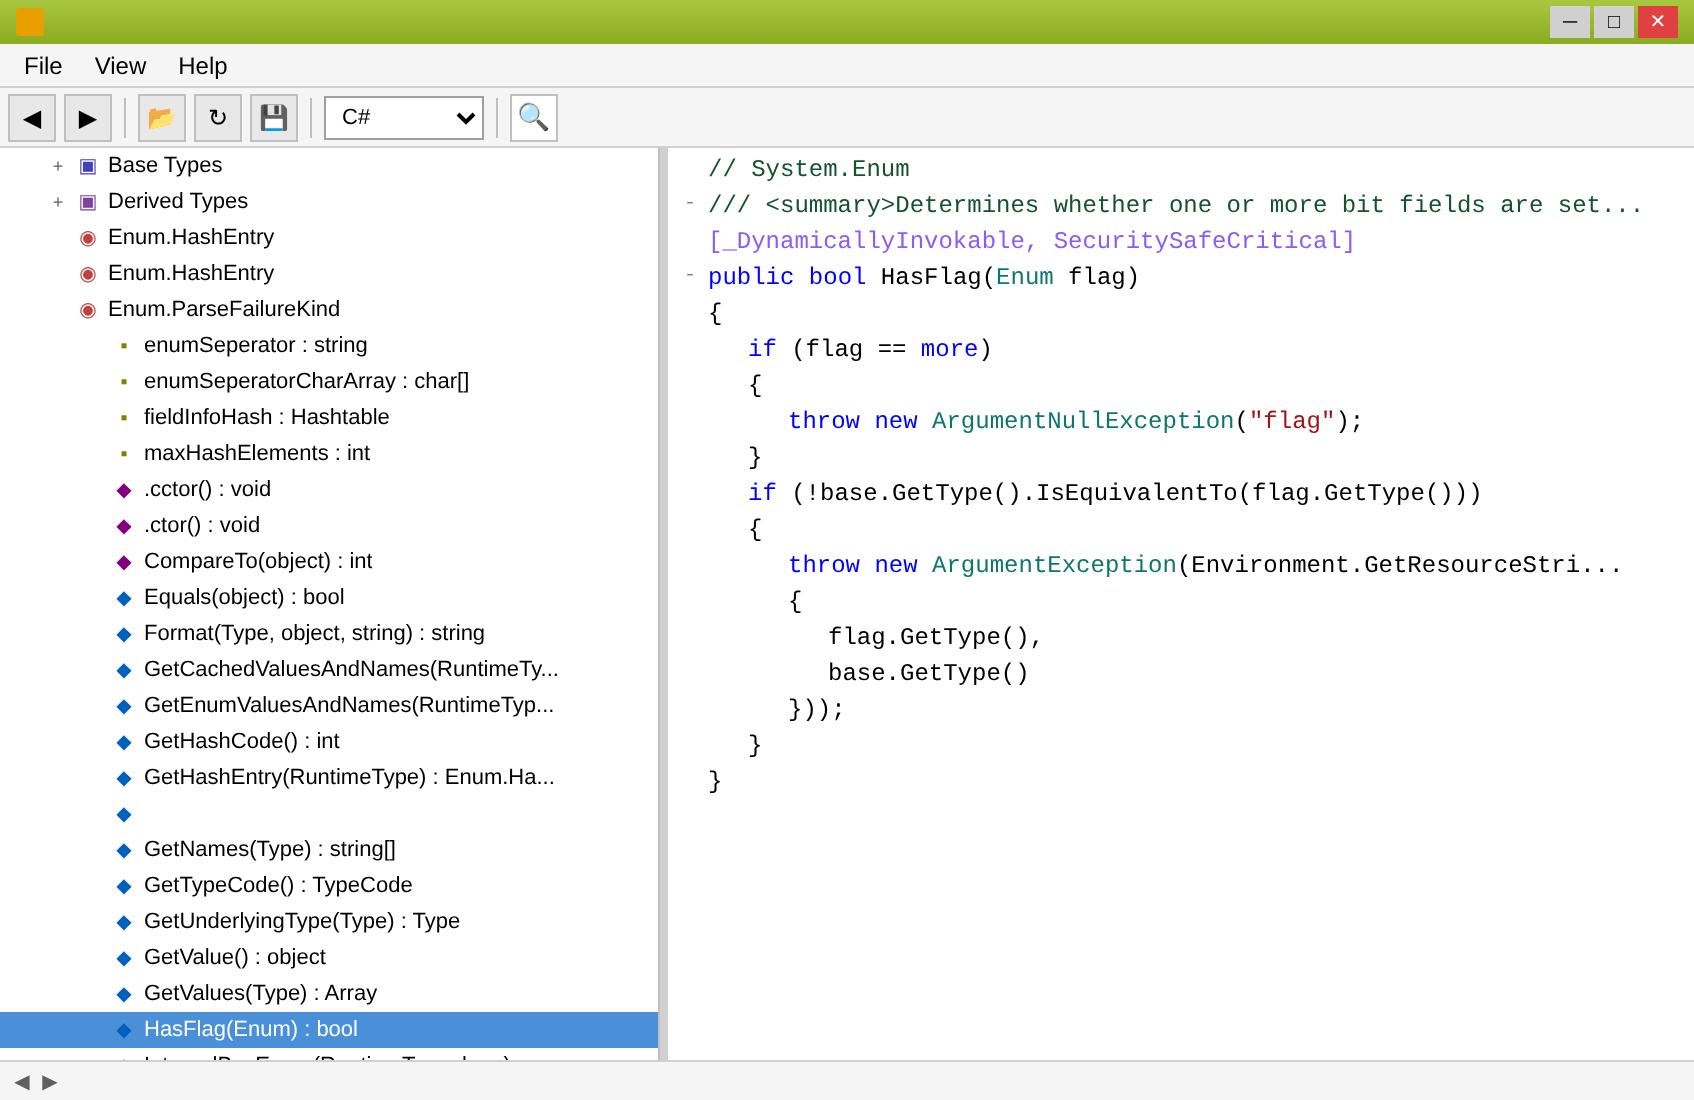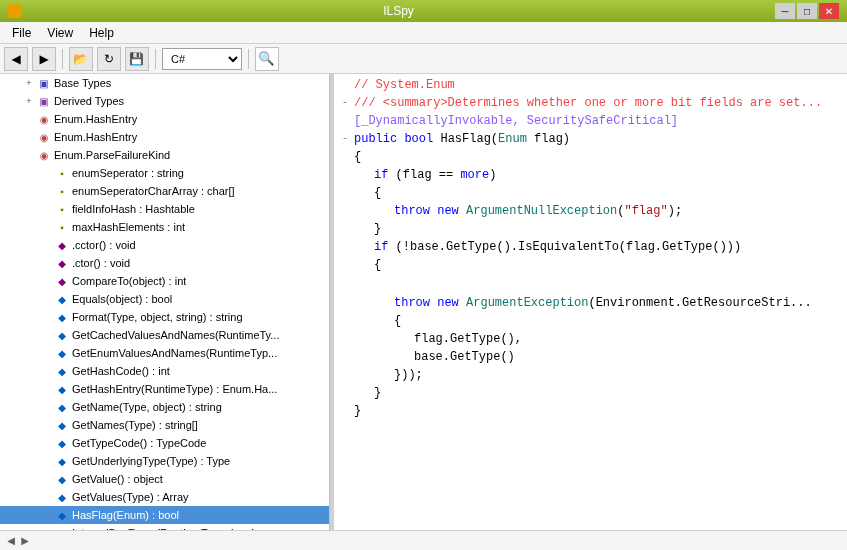--- a/index.html
+++ b/index.html
@@ -120,21 +120,21 @@
     .code-line {
       display: flex;
       align-items: flex-start;
       min-height: 18px;
       white-space: nowrap;
     }
     .code-expand { width: 14px; color: #808080; cursor: pointer; flex-shrink: 0; font-size: 10px; display: flex; align-items: center; justify-content: center; margin-right: 2px; }
     .code-text { flex: 1; }
     
     
-    .c-comment { color: #ef4444; margin-top: 28px; }
+    .c-comment { color: #14532d; margin-top: 28px; }
     .c-keyword { color: #0000ff; font-weight: normal; }
     .c-type { color: #0f766e; }
     .c-string { color: #a31515; }
     .c-normal { color: #000000; }
     .c-attr { color: #8b5cf6; }
 
     
     .status-bar {
       height: 20px;
       background: #f5f5f5;
@@ -156,21 +156,20 @@
     ::-webkit-scrollbar-track { background: #f0f0f0; }
     ::-webkit-scrollbar-thumb { background: #c0c0c0; border: 1px solid #a0a0a0; }
   </style>
 </head>
 <body>
 
 <div class="title-bar">
   <div class="title-bar-left">
     <div class="title-bar-icon"></div>
   </div>
-  <span class="title-bar-title">ILSpy</span>
   <div class="title-bar-buttons">
     <div class="tb-btn tb-btn-min">─</div>
     <div class="tb-btn tb-btn-max">□</div>
     <div class="tb-btn tb-btn-close">✕</div>
   </div>
 </div>
 
 <div class="menu-bar">
   <span class="menu-item">File</span>
   <span class="menu-item">View</span>
@@ -285,21 +284,20 @@
           <span class="item-label">GetHashCode() : int</span>
         </div>
         <div class="tree-item" style="padding-left: 40px;">
           <span class="expand-icon"></span>
           <span class="item-icon" style="color: rgb(0, 96, 192);">◆</span>
           <span class="item-label">GetHashEntry(RuntimeType) : Enum.Ha...</span>
         </div>
         <div class="tree-item" style="padding-left: 40px;">
           <span class="expand-icon"></span>
           <span class="item-icon" style="color: rgb(0, 96, 192);">◆</span>
-          <span class="item-label">GetName(Type, object) : string</span>
         </div>
         <div class="tree-item" style="padding-left: 40px;">
           <span class="expand-icon"></span>
           <span class="item-icon" style="color: rgb(0, 96, 192);">◆</span>
           <span class="item-label">GetNames(Type) : string[]</span>
         </div>
         <div class="tree-item" style="padding-left: 40px;">
           <span class="expand-icon"></span>
           <span class="item-icon" style="color: rgb(0, 96, 192);">◆</span>
           <span class="item-label">GetTypeCode() : TypeCode</span>
@@ -376,21 +374,21 @@
         <div class="code-line">
           <span class="code-expand"> </span>
           <span class="code-text" style="padding-left: 20px;"><span class="c-keyword">if</span><span class="c-normal"> (!base.GetType().IsEquivalentTo(flag.GetType()))</span></span>
         </div>
         <div class="code-line">
           <span class="code-expand"> </span>
           <span class="code-text" style="padding-left: 20px;"><span class="c-normal">{</span></span>
         </div>
         <div class="code-line">
           <span class="code-expand"> </span>
-          <span class="code-text" style="padding-left: 40px; margin-top: 20px;"><span class="c-keyword">throw</span><span class="c-normal"> </span><span class="c-keyword">new</span><span class="c-normal"> </span><span class="c-type">ArgumentException</span><span class="c-normal">(Environment.GetResourceStri...</span></span>
+          <span class="code-text" style="padding-left: 40px;"><span class="c-keyword">throw</span><span class="c-normal"> </span><span class="c-keyword">new</span><span class="c-normal"> </span><span class="c-type">ArgumentException</span><span class="c-normal">(Environment.GetResourceStri...</span></span>
         </div>
         <div class="code-line">
           <span class="code-expand"> </span>
           <span class="code-text" style="padding-left: 40px;"><span class="c-normal">{</span></span>
         </div>
         <div class="code-line">
           <span class="code-expand"> </span>
           <span class="code-text" style="padding-left: 60px;"><span class="c-normal">flag.GetType(),</span></span>
         </div>
         <div class="code-line">

